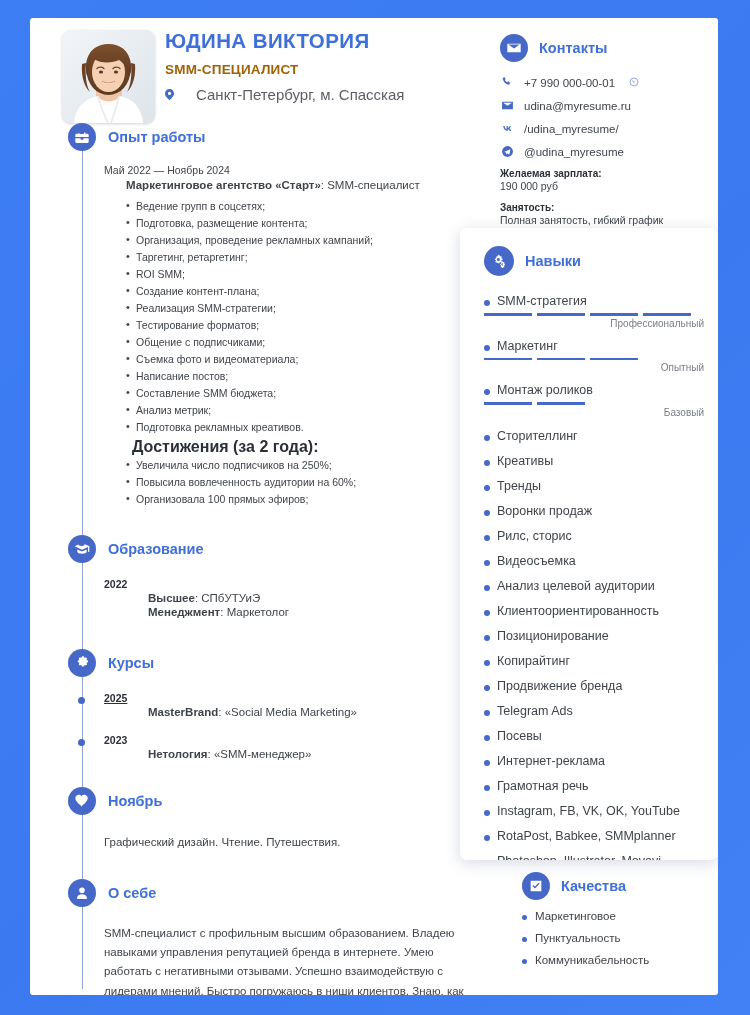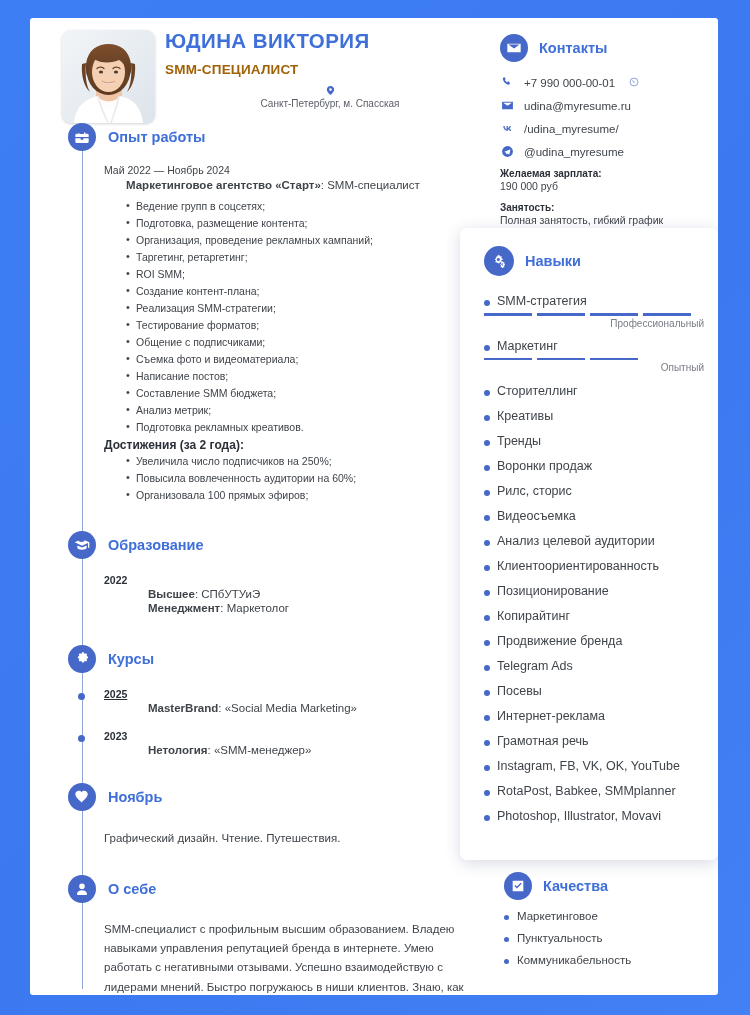--- a/index.html
+++ b/index.html
@@ -42,22 +42,22 @@
   #who { position: absolute; left: 125px; top: 12px; width: 330px; }
   #name {
     font-size: 20.5px; font-weight: bold; letter-spacing: .4px;
     color: #3f6fd8; line-height: 1.1;
   }
   #role {
     margin-top: 9px; font-size: 13.5px; font-weight: bold;
     color: #a16207; letter-spacing: .2px;
   }
   #loc {
-    margin-top: 9px; font-size: 10px; color: #5a5f66;
-    display: flex; align-items: center; gap: 3px; flex-direction: column;
+    margin-top: 9px; font-size: 15px; color: #5a5f66;
+    display: flex; align-items: center; gap: 22px;
   }
   #loc svg { width: 9px; height: 11px; fill: #4668c8; flex: 0 0 9px; }
 
   
   #left { position: absolute; left: 0; top: 104px; width: 460px; }
   #tl-line {
     position: absolute; left: 51.5px; top: 14px;
     width: 1.5px; height: 853px; background: #8fa6d8;
   }
   .sec { position: relative; margin: 0 0 0 0; }
@@ -83,21 +83,21 @@
 
   ul.bul { list-style: none; margin: 7px 0 0 22px; }
   ul.bul li {
     position: relative; font-size: 10.5px; color: #3f444a;
     line-height: 1.62; padding-left: 10px;
   }
   ul.bul li::before {
     content: "•"; position: absolute; left: 0; top: -1px;
     color: #3f444a; font-size: 11px;
   }
-  .ach { font-size: 12px; font-weight: bold; color: #2b3038; margin-top: 2px; margin-left: 0; }
+  .ach { font-size: 16px; font-weight: bold; color: #2b3038; margin-top: 2px; margin-left: 28px; }
 
   .plain { font-size: 11.5px; color: #3f444a; line-height: 1.55; }
   .para { font-size: 11.5px; color: #3f444a; line-height: 1.68; }
 
   
   #right { position: absolute; left: 470px; top: 16px; width: 218px; }
   .r-head { display: flex; align-items: center; gap: 11px; margin-bottom: 14px; }
   .r-title { font-size: 14.5px; font-weight: bold; color: #3f6fd8; }
   .c-row {
     display: flex; align-items: center; gap: 10px;
@@ -131,21 +131,21 @@
   .sk-li {
     position: relative; font-size: 12.5px; color: #3f444a;
     padding-left: 13px; margin-top: 11px;
   }
   .sk-li::before {
     content: ""; position: absolute; left: 0; top: 6px;
     width: 6px; height: 6px; border-radius: 50%; background: #4668c8;
   }
 
   
-  #qual { position: absolute; left: 474px; top: 854px; width: 218px; }
+  #qual { position: absolute; left: 492px; top: 854px; width: 218px; }
   .q-li {
     position: relative; font-size: 11.5px; color: #3f444a;
     padding-left: 13px; margin-top: 10px;
   }
   .q-li::before {
     content: ""; position: absolute; left: 0; top: 5px;
     width: 5px; height: 5px; border-radius: 50%; background: #4668c8;
   }
 </style>
 </head>
@@ -395,20 +395,28 @@
           </div>
           <div style="margin-top: 10px;">
             <div class="sk-name">Маркетинг</div>
             <div class="bars">
               <i></i>
               <i></i>
               <i></i>
             </div>
             <div class="lvl">Опытный</div>
           </div>
+          <div style="margin-top: 10px;">
+            <div class="sk-name">Монтаж роликов</div>
+            <div class="bars">
+              <i></i>
+              <i></i>
+            </div>
+            <div class="lvl">Базовый</div>
+          </div>
         </div>
       <div id="skill-list">
           <div class="sk-li">Сторителлинг</div>
           <div class="sk-li">Креативы</div>
           <div class="sk-li">Тренды</div>
           <div class="sk-li">Воронки продаж</div>
           <div class="sk-li">Рилс, сторис</div>
           <div class="sk-li">Видеосъемка</div>
           <div class="sk-li">Анализ целевой аудитории</div>
           <div class="sk-li">Клиентоориентированность</div>

